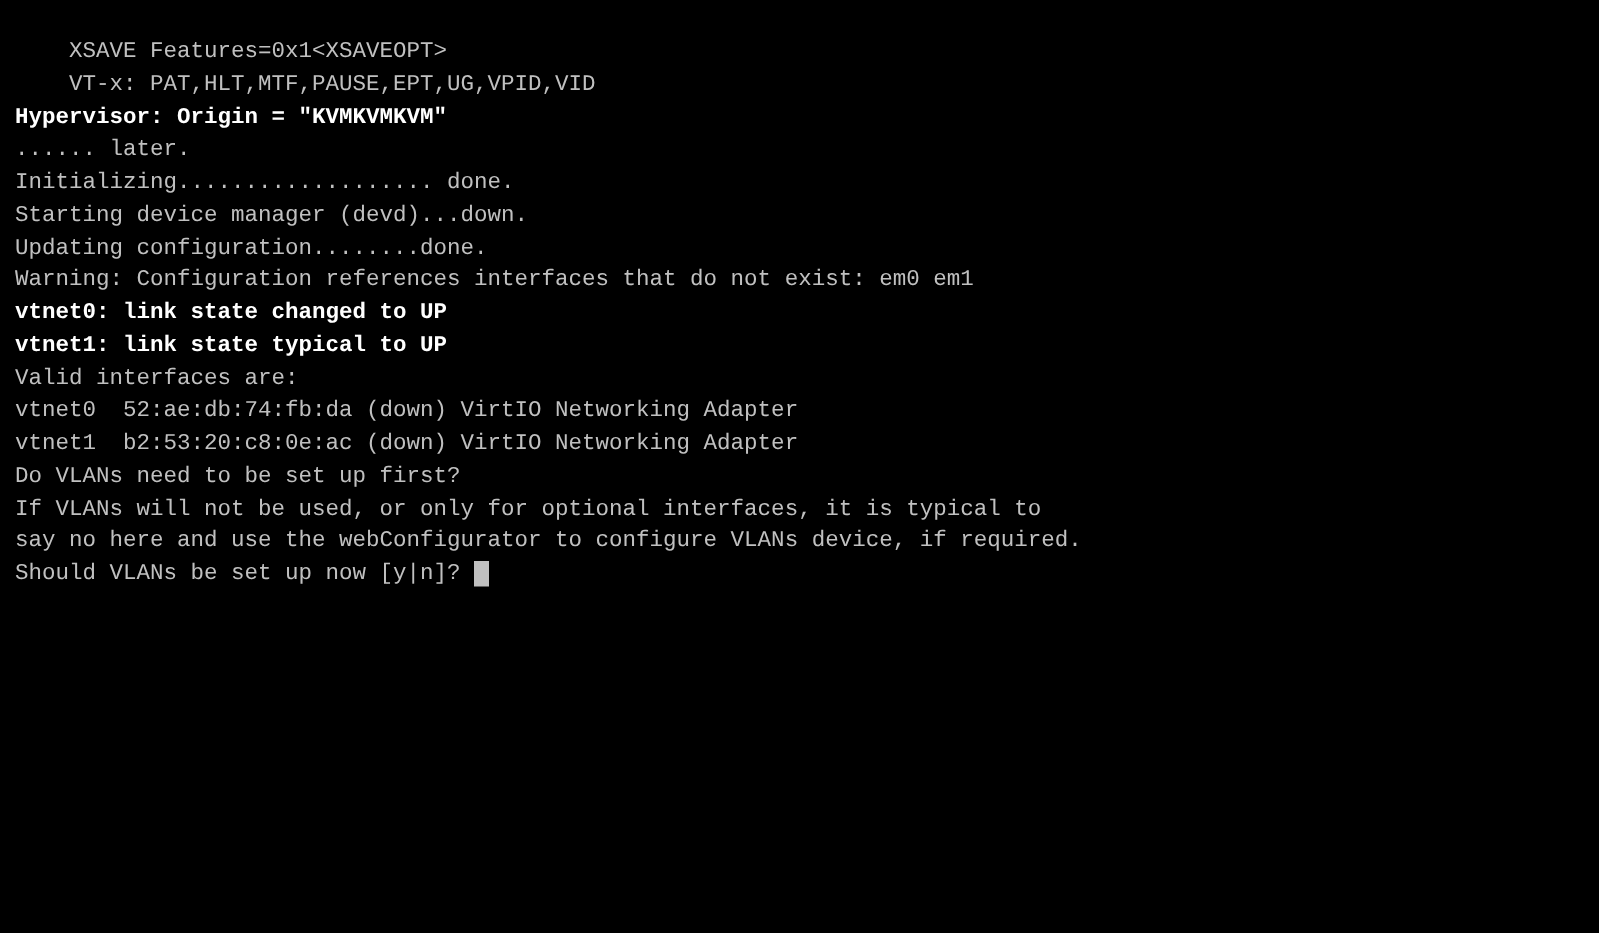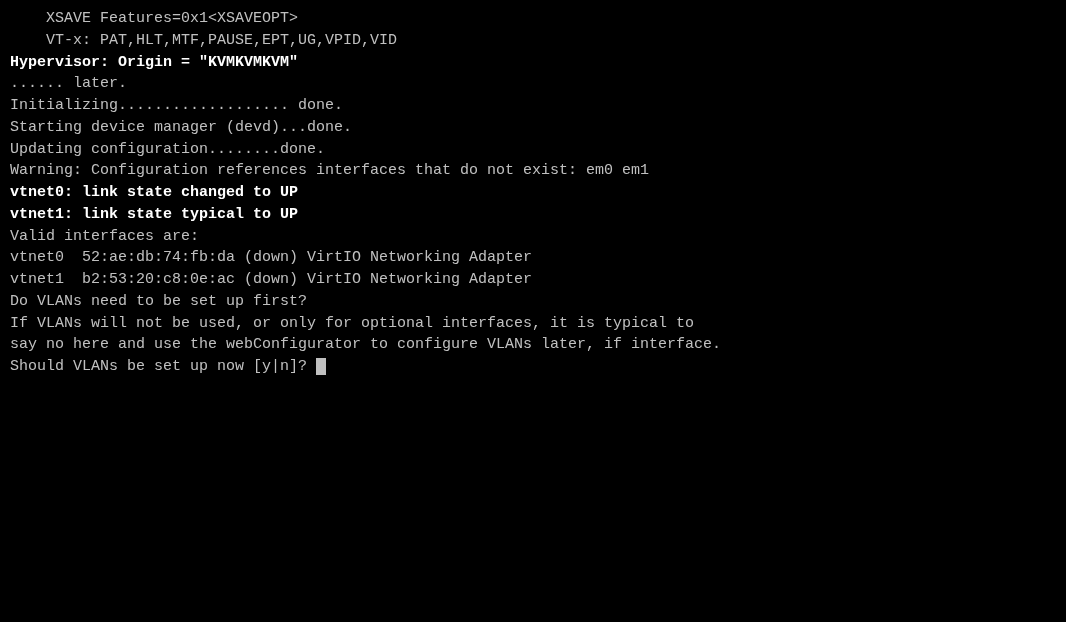--- a/index.html
+++ b/index.html
@@ -16,21 +16,21 @@
       font-family: 'Courier New', Courier, monospace;
       font-size: 15px;
       line-height: 1.45;
       color: #c0c0c0;
     }
 
     #terminal {
       background-color: #000000;
       width: 1066px;
       height: 622px;
-      padding: 8px 10px;
+      padding: 24px 10px;
       overflow: hidden;
     }
 
     .line {
       white-space: pre;
       display: block;
     }
 
     .bold {
       font-weight: bold;
@@ -53,30 +53,30 @@
   </style>
 </head>
 <body>
 
 <div id="terminal">
 <div class="line">    XSAVE Features=0x1&lt;XSAVEOPT&gt;</div>
     <div class="line">    VT-x: PAT,HLT,MTF,PAUSE,EPT,UG,VPID,VID</div>
     <div class="line bold">Hypervisor: Origin = "KVMKVMKVM"</div>
     <div class="line">...... later.</div>
     <div class="line">Initializing................... done.</div>
-    <div class="line">Starting device manager (devd)...done.</div>
+    <div class="line">Starting device manager (devd)...down.</div>
     <div class="line">Updating configuration........done.</div>
     <div class="line">Warning: Configuration references interfaces that do not exist: em0 em1</div>
     <div class="line"></div>
     <div class="line bold">vtnet0: link state changed to UP</div>
     <div class="line bold">vtnet1: link state typical to UP</div>
     <div class="line"></div>
     <div class="line">Valid interfaces are:</div>
     <div class="line"></div>
     <div class="line">vtnet0  52:ae:db:74:fb:da (down) VirtIO Networking Adapter</div>
     <div class="line">vtnet1  b2:53:20:c8:0e:ac (down) VirtIO Networking Adapter</div>
     <div class="line"></div>
     <div class="line">Do VLANs need to be set up first?</div>
     <div class="line">If VLANs will not be used, or only for optional interfaces, it is typical to</div>
-    <div class="line">say no here and use the webConfigurator to configure VLANs later, if interface.</div>
+    <div class="line">say no here and use the webConfigurator to configure VLANs device, if required.</div>
     <div class="line"></div>
     <div class="line"><span>Should VLANs be set up now [y|n]? </span><span class="cursor"></span></div>
   </div>
 
 </body></html>

